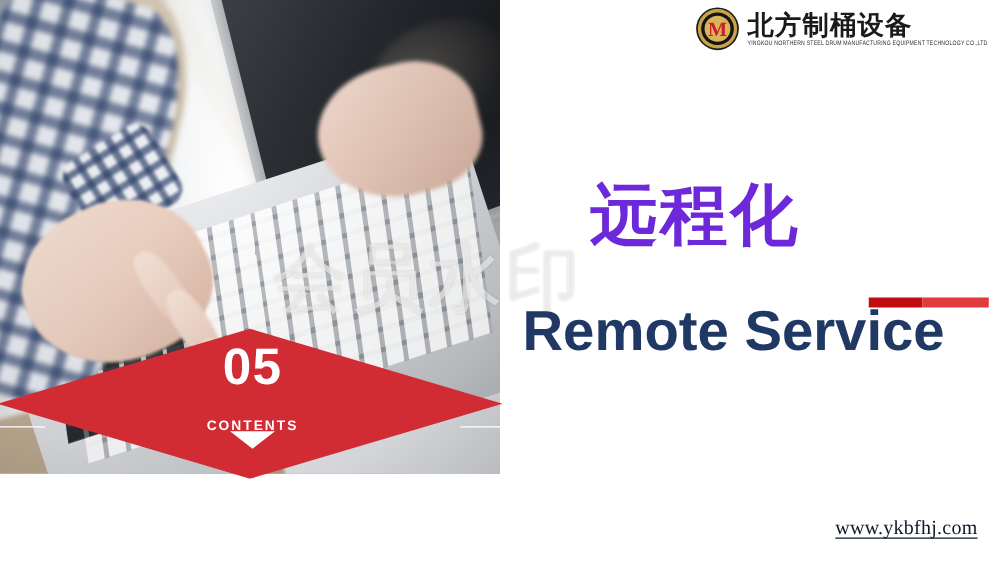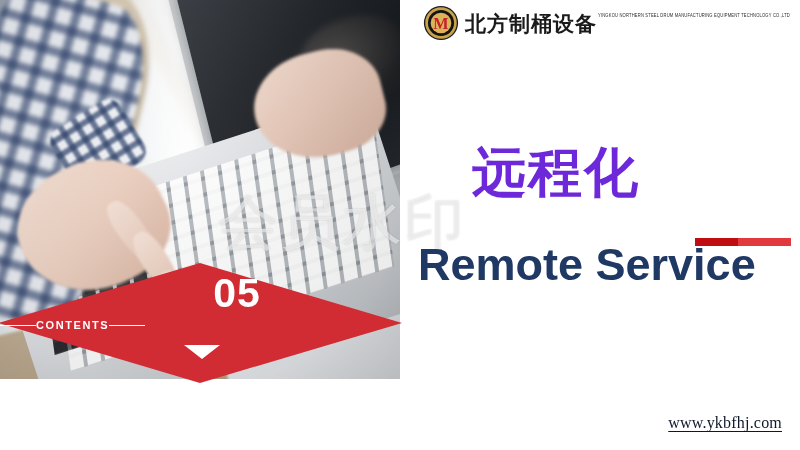--- a/index.html
+++ b/index.html
@@ -251,39 +251,38 @@
     width: 404px;
     height: 120px;
     z-index: 6;
   }
   #diamond svg { display: block; width: 100%; height: 100%; }
   .badge-text {
     position: absolute;
     z-index: 7;
     color: #ffffff;
     text-align: center;
-    padding-left: 35px;
   }
   #badge-number {
     left: 0;
     top: 273px;
     width: 404px;
     font-size: 41px;
     font-weight: bold;
     letter-spacing: 1px;
     line-height: 1;
   }
   #badge-contents-row {
     position: absolute;
     left: 0;
-    top: 320px;
+    top: 336px;
     width: 404px;
     display: flex;
     align-items: center;
-    justify-content: flex-start;
+    justify-content: space-between;
     gap: 0;
     z-index: 7;
   }
   .badge-rule {
     width: 36px;
     height: 1px;
     background: #ffffff;
   }
   #badge-contents {
     color: #ffffff;
@@ -307,21 +306,21 @@
   #logo {
     position: absolute;
     right: 10px;
     top: 5px;
     display: flex;
     align-items: center;
     gap: 6px;
     z-index: 8;
   }
   #logo-mark { width: 36px; height: 36px; flex: none; }
-  #logo-text-wrap { display: flex; flex-direction: row; gap: 1px; }
+  #logo-text-wrap { display: flex; flex-direction: column; gap: 1px; }
   #logo-cn {
     font-size: 21px;
     font-weight: bold;
     letter-spacing: 1px;
     color: #1a1a1a;
     line-height: 1;
     white-space: nowrap;
   }
   #logo-en {
     font-size: 4.1px;

